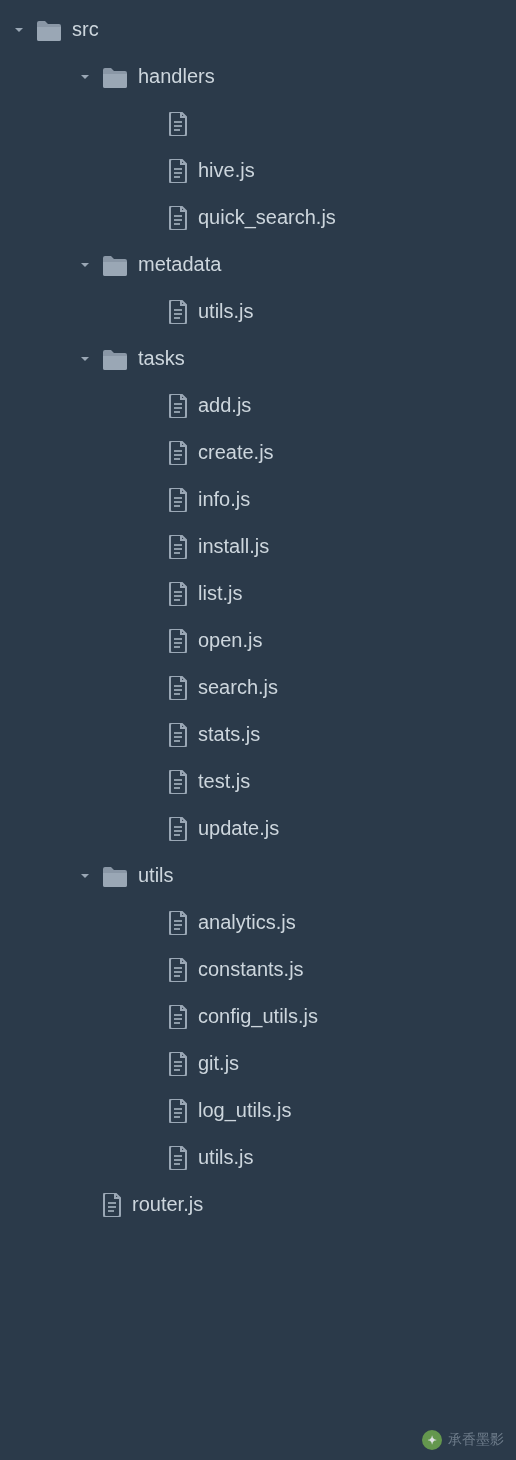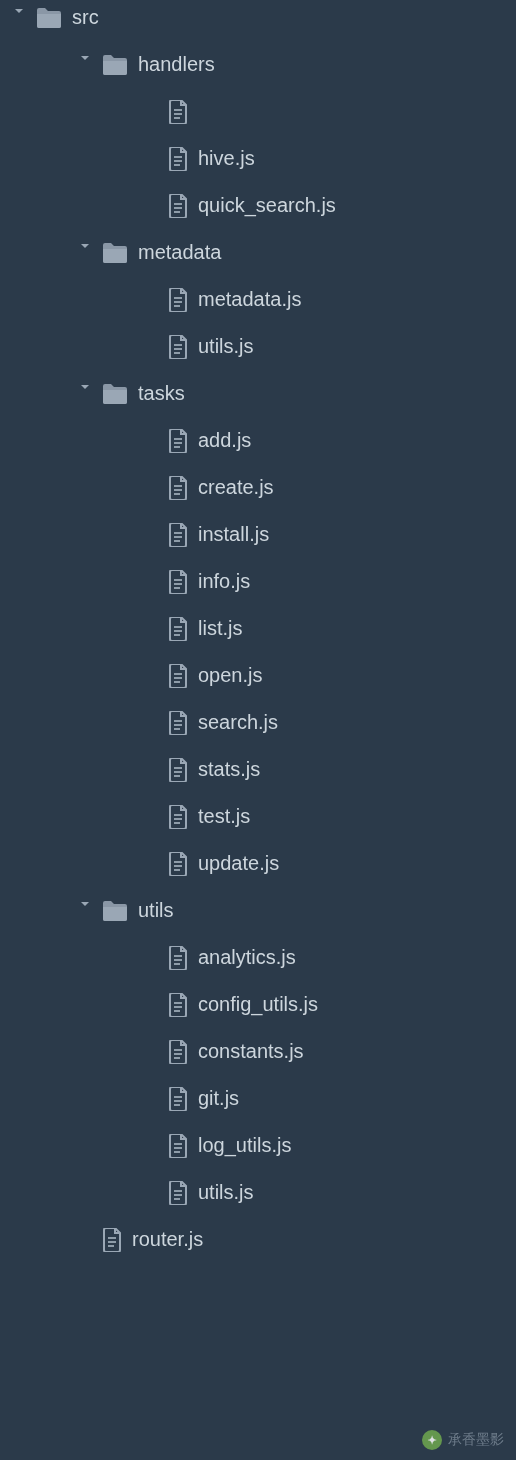--- a/index.html
+++ b/index.html
@@ -8,21 +8,21 @@
     color: #c8d0d8;
     font-family: -apple-system, BlinkMacSystemFont, "Segoe UI", Helvetica, Arial, sans-serif;
     font-size: 20px;
     width: 516px;
     height: 1460px;
     overflow: hidden;
     padding-top: 6px;
   }
   .tree-row {
     display: flex;
-    align-items: flex-start;
+    align-items: center;
     height: 47px;
     padding-left: 12px;
     cursor: pointer;
     white-space: nowrap;
   }
   .disclosure {
     width: 14px;
     display: inline-flex;
     align-items: center;
     justify-content: center;
@@ -155,34 +155,20 @@
       <span class="spacer" style="width: 24px;"></span>
       <span class="file-icon">
         <svg width="20" height="24" viewBox="0 0 20 24">
   <path d="M2 0 L13 0 L18 5 L18 22 Q18 24 16 24 L4 24 Q2 24 2 22 L2 2 Q2 0 4 0 Z" fill="none" stroke="#9aa7b5" stroke-width="2"></path>
   <path d="M13 0 L13 5 L18 5" fill="none" stroke="#9aa7b5" stroke-width="2"></path>
   <line x1="6" y1="10" x2="14" y2="10" stroke="#9aa7b5" stroke-width="1.8"></line>
   <line x1="6" y1="14" x2="14" y2="14" stroke="#9aa7b5" stroke-width="1.8"></line>
   <line x1="6" y1="18" x2="12" y2="18" stroke="#9aa7b5" stroke-width="1.8"></line>
 </svg>
       </span>
-      <span class="label">metadata.js</span>
-    </div>
-    <div class="tree-row">
-      <span class="spacer" style="width: 132px;"></span>
-      <span class="spacer" style="width: 24px;"></span>
-      <span class="file-icon">
-        <svg width="20" height="24" viewBox="0 0 20 24">
-  <path d="M2 0 L13 0 L18 5 L18 22 Q18 24 16 24 L4 24 Q2 24 2 22 L2 2 Q2 0 4 0 Z" fill="none" stroke="#9aa7b5" stroke-width="2"></path>
-  <path d="M13 0 L13 5 L18 5" fill="none" stroke="#9aa7b5" stroke-width="2"></path>
-  <line x1="6" y1="10" x2="14" y2="10" stroke="#9aa7b5" stroke-width="1.8"></line>
-  <line x1="6" y1="14" x2="14" y2="14" stroke="#9aa7b5" stroke-width="1.8"></line>
-  <line x1="6" y1="18" x2="12" y2="18" stroke="#9aa7b5" stroke-width="1.8"></line>
-</svg>
-      </span>
       <span class="label">utils.js</span>
     </div>
     <div class="tree-row">
       <span class="spacer" style="width: 66px;"></span>
       <span class="disclosure">
         <svg width="10" height="10" viewBox="0 0 10 10">
   <path d="M1 3 L5 7 L9 3 Z" fill="#9aa7b5"></path>
 </svg>
       </span>
       <span class="folder-icon">
@@ -226,35 +212,35 @@
       <span class="spacer" style="width: 24px;"></span>
       <span class="file-icon">
         <svg width="20" height="24" viewBox="0 0 20 24">
   <path d="M2 0 L13 0 L18 5 L18 22 Q18 24 16 24 L4 24 Q2 24 2 22 L2 2 Q2 0 4 0 Z" fill="none" stroke="#9aa7b5" stroke-width="2"></path>
   <path d="M13 0 L13 5 L18 5" fill="none" stroke="#9aa7b5" stroke-width="2"></path>
   <line x1="6" y1="10" x2="14" y2="10" stroke="#9aa7b5" stroke-width="1.8"></line>
   <line x1="6" y1="14" x2="14" y2="14" stroke="#9aa7b5" stroke-width="1.8"></line>
   <line x1="6" y1="18" x2="12" y2="18" stroke="#9aa7b5" stroke-width="1.8"></line>
 </svg>
       </span>
+      <span class="label">info.js</span>
+    </div>
+    <div class="tree-row">
+      <span class="spacer" style="width: 132px;"></span>
+      <span class="spacer" style="width: 24px;"></span>
+      <span class="file-icon">
+        <svg width="20" height="24" viewBox="0 0 20 24">
+  <path d="M2 0 L13 0 L18 5 L18 22 Q18 24 16 24 L4 24 Q2 24 2 22 L2 2 Q2 0 4 0 Z" fill="none" stroke="#9aa7b5" stroke-width="2"></path>
+  <path d="M13 0 L13 5 L18 5" fill="none" stroke="#9aa7b5" stroke-width="2"></path>
+  <line x1="6" y1="10" x2="14" y2="10" stroke="#9aa7b5" stroke-width="1.8"></line>
+  <line x1="6" y1="14" x2="14" y2="14" stroke="#9aa7b5" stroke-width="1.8"></line>
+  <line x1="6" y1="18" x2="12" y2="18" stroke="#9aa7b5" stroke-width="1.8"></line>
+</svg>
+      </span>
       <span class="label">install.js</span>
-    </div>
-    <div class="tree-row">
-      <span class="spacer" style="width: 132px;"></span>
-      <span class="spacer" style="width: 24px;"></span>
-      <span class="file-icon">
-        <svg width="20" height="24" viewBox="0 0 20 24">
-  <path d="M2 0 L13 0 L18 5 L18 22 Q18 24 16 24 L4 24 Q2 24 2 22 L2 2 Q2 0 4 0 Z" fill="none" stroke="#9aa7b5" stroke-width="2"></path>
-  <path d="M13 0 L13 5 L18 5" fill="none" stroke="#9aa7b5" stroke-width="2"></path>
-  <line x1="6" y1="10" x2="14" y2="10" stroke="#9aa7b5" stroke-width="1.8"></line>
-  <line x1="6" y1="14" x2="14" y2="14" stroke="#9aa7b5" stroke-width="1.8"></line>
-  <line x1="6" y1="18" x2="12" y2="18" stroke="#9aa7b5" stroke-width="1.8"></line>
-</svg>
-      </span>
-      <span class="label">info.js</span>
     </div>
     <div class="tree-row">
       <span class="spacer" style="width: 132px;"></span>
       <span class="spacer" style="width: 24px;"></span>
       <span class="file-icon">
         <svg width="20" height="24" viewBox="0 0 20 24">
   <path d="M2 0 L13 0 L18 5 L18 22 Q18 24 16 24 L4 24 Q2 24 2 22 L2 2 Q2 0 4 0 Z" fill="none" stroke="#9aa7b5" stroke-width="2"></path>
   <path d="M13 0 L13 5 L18 5" fill="none" stroke="#9aa7b5" stroke-width="2"></path>
   <line x1="6" y1="10" x2="14" y2="10" stroke="#9aa7b5" stroke-width="1.8"></line>
   <line x1="6" y1="14" x2="14" y2="14" stroke="#9aa7b5" stroke-width="1.8"></line>
@@ -367,35 +353,35 @@
       <span class="spacer" style="width: 24px;"></span>
       <span class="file-icon">
         <svg width="20" height="24" viewBox="0 0 20 24">
   <path d="M2 0 L13 0 L18 5 L18 22 Q18 24 16 24 L4 24 Q2 24 2 22 L2 2 Q2 0 4 0 Z" fill="none" stroke="#9aa7b5" stroke-width="2"></path>
   <path d="M13 0 L13 5 L18 5" fill="none" stroke="#9aa7b5" stroke-width="2"></path>
   <line x1="6" y1="10" x2="14" y2="10" stroke="#9aa7b5" stroke-width="1.8"></line>
   <line x1="6" y1="14" x2="14" y2="14" stroke="#9aa7b5" stroke-width="1.8"></line>
   <line x1="6" y1="18" x2="12" y2="18" stroke="#9aa7b5" stroke-width="1.8"></line>
 </svg>
       </span>
+      <span class="label">constants.js</span>
+    </div>
+    <div class="tree-row">
+      <span class="spacer" style="width: 132px;"></span>
+      <span class="spacer" style="width: 24px;"></span>
+      <span class="file-icon">
+        <svg width="20" height="24" viewBox="0 0 20 24">
+  <path d="M2 0 L13 0 L18 5 L18 22 Q18 24 16 24 L4 24 Q2 24 2 22 L2 2 Q2 0 4 0 Z" fill="none" stroke="#9aa7b5" stroke-width="2"></path>
+  <path d="M13 0 L13 5 L18 5" fill="none" stroke="#9aa7b5" stroke-width="2"></path>
+  <line x1="6" y1="10" x2="14" y2="10" stroke="#9aa7b5" stroke-width="1.8"></line>
+  <line x1="6" y1="14" x2="14" y2="14" stroke="#9aa7b5" stroke-width="1.8"></line>
+  <line x1="6" y1="18" x2="12" y2="18" stroke="#9aa7b5" stroke-width="1.8"></line>
+</svg>
+      </span>
       <span class="label">config_utils.js</span>
-    </div>
-    <div class="tree-row">
-      <span class="spacer" style="width: 132px;"></span>
-      <span class="spacer" style="width: 24px;"></span>
-      <span class="file-icon">
-        <svg width="20" height="24" viewBox="0 0 20 24">
-  <path d="M2 0 L13 0 L18 5 L18 22 Q18 24 16 24 L4 24 Q2 24 2 22 L2 2 Q2 0 4 0 Z" fill="none" stroke="#9aa7b5" stroke-width="2"></path>
-  <path d="M13 0 L13 5 L18 5" fill="none" stroke="#9aa7b5" stroke-width="2"></path>
-  <line x1="6" y1="10" x2="14" y2="10" stroke="#9aa7b5" stroke-width="1.8"></line>
-  <line x1="6" y1="14" x2="14" y2="14" stroke="#9aa7b5" stroke-width="1.8"></line>
-  <line x1="6" y1="18" x2="12" y2="18" stroke="#9aa7b5" stroke-width="1.8"></line>
-</svg>
-      </span>
-      <span class="label">constants.js</span>
     </div>
     <div class="tree-row">
       <span class="spacer" style="width: 132px;"></span>
       <span class="spacer" style="width: 24px;"></span>
       <span class="file-icon">
         <svg width="20" height="24" viewBox="0 0 20 24">
   <path d="M2 0 L13 0 L18 5 L18 22 Q18 24 16 24 L4 24 Q2 24 2 22 L2 2 Q2 0 4 0 Z" fill="none" stroke="#9aa7b5" stroke-width="2"></path>
   <path d="M13 0 L13 5 L18 5" fill="none" stroke="#9aa7b5" stroke-width="2"></path>
   <line x1="6" y1="10" x2="14" y2="10" stroke="#9aa7b5" stroke-width="1.8"></line>
   <line x1="6" y1="14" x2="14" y2="14" stroke="#9aa7b5" stroke-width="1.8"></line>

